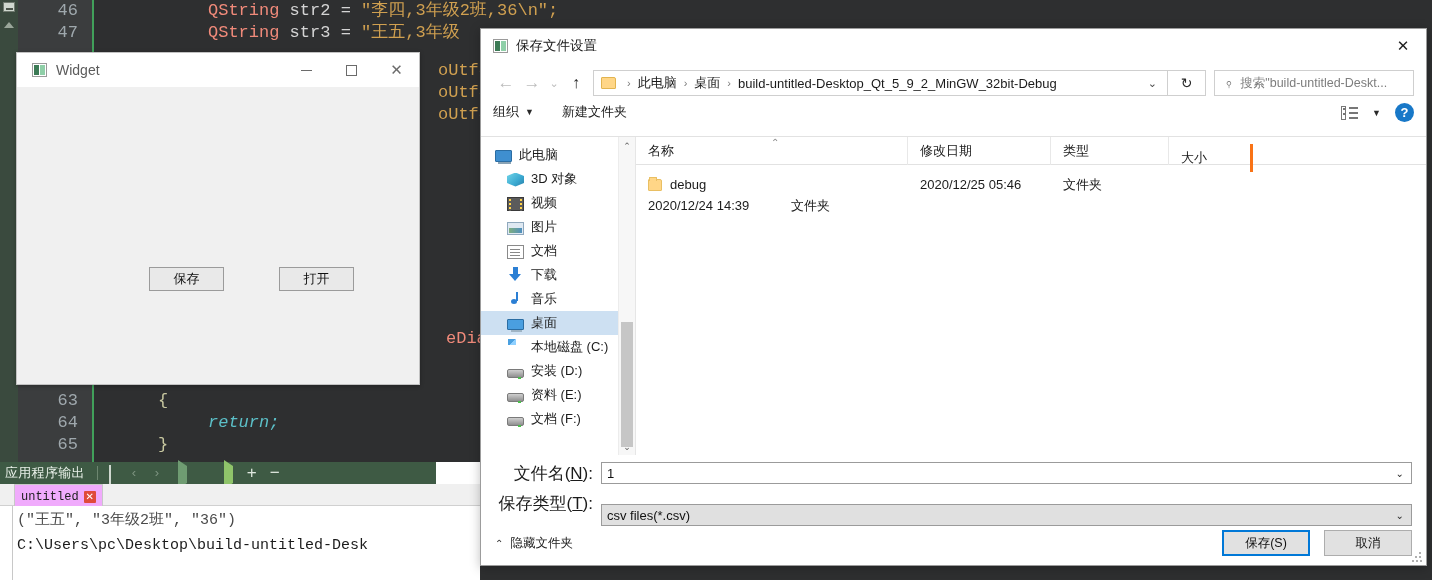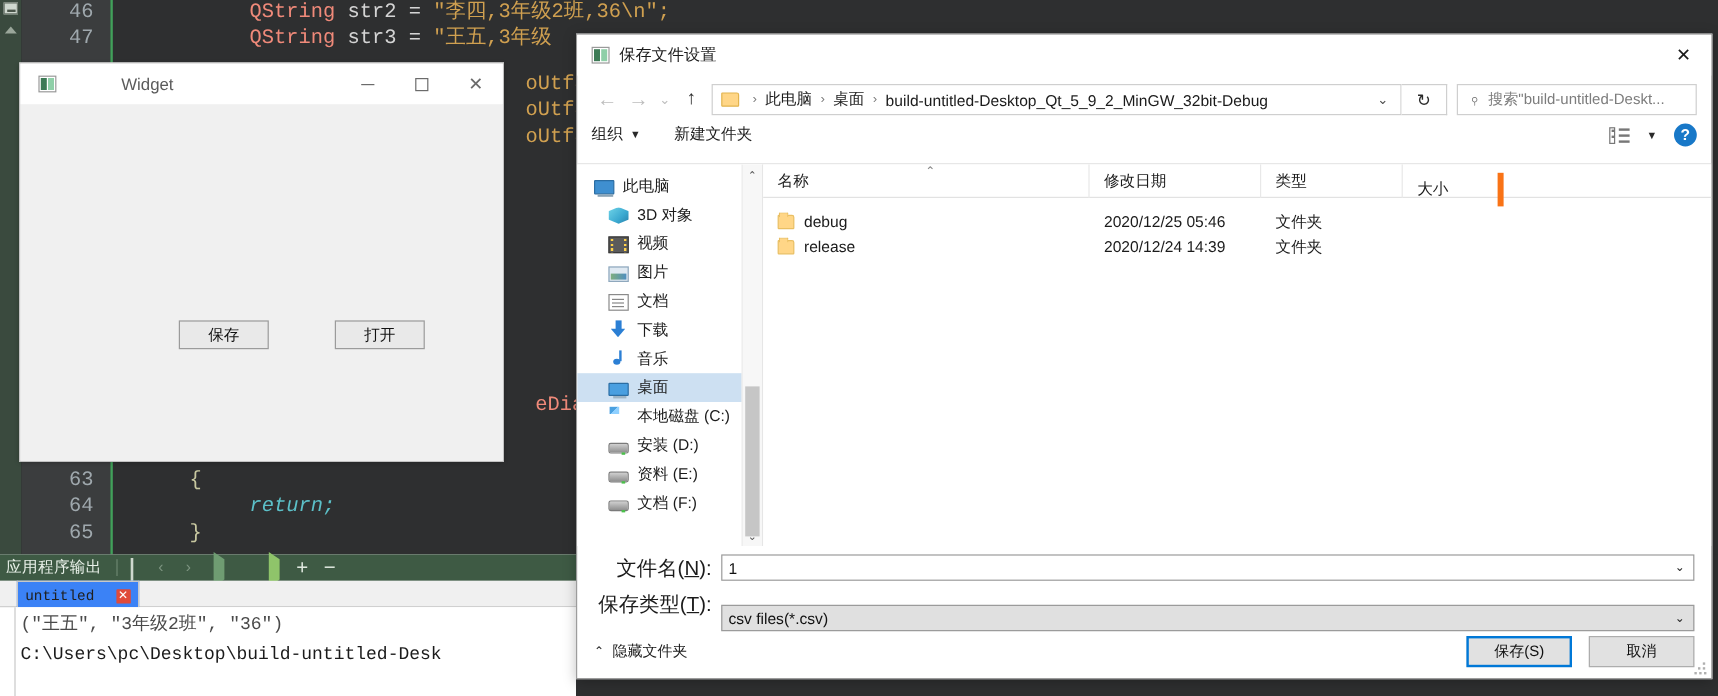--- a/index.html
+++ b/index.html
@@ -60,21 +60,21 @@
   .tok-str { color:#d0a050; }
   .tok-ret { color:#5cc0c8; font-style:italic; }
   .tok-brace { color:#c8c8a0; }
 
   
   #outpanel {
     position:absolute; left:0; top:462px; width:480px; height:118px;
     background:#ffffff;
   }
   .out-titlebar {
-    position:absolute; left:0; top:0; width:480px; height:22px;
+    position:absolute; left:0; top:0; width:436px; height:22px;
     background:#3e5a44; display:flex; align-items:center;
   }
   .out-title {
     color:#e8f0e8; font-size:13px; margin-left:5px;
     font-family:"Liberation Sans", sans-serif; letter-spacing:0.3px;
   }
   .out-tools { display:flex; align-items:center; margin-left:12px; gap:9px; }
   .out-sep { width:1px; height:14px; background:#6d8670; margin-right:2px; }
   .ot { width:14px; height:14px; position:relative; cursor:default; }
   .ot-arrow-l, .ot-arrow-r {
@@ -88,22 +88,22 @@
   .ot-plus, .ot-minus { color:#dfe8df; font-size:17px; line-height:14px; }
   .ot-attach {
     width:13px;height:12px;border:1px solid #cfd8cf;background:#9fb3a2;
   }
   .out-tabs {
     position:absolute; left:0; top:22px; width:480px; height:22px;
     background:#f0f0f0; border-bottom:1px solid #d0d0d0;
   }
   .out-tab {
     position:absolute; left:14px; top:0; height:22px;
-    background:#3b82f6; border:1px solid #c8c8c8; border-bottom:none;
-    padding:2px 6px 0 6px; display:flex; align-items:center; gap:18px;
+    background:#f0abfc; border:1px solid #c8c8c8; border-bottom:none;
+    padding:2px 6px 0 6px; display:flex; align-items:center; gap:5px;
   }
   .out-tab-label {
     font-family:"Liberation Mono", monospace; font-size:12px; color:#202020;
   }
   .out-tab-close {
     width:12px;height:12px;background:#e04a3a;color:#fff;font-size:10px;
     line-height:12px;text-align:center;border-radius:1px;
   }
   .out-body {
     position:absolute; left:12px; top:44px; width:468px; height:74px;
@@ -117,21 +117,21 @@
   .out-line.grey { color:#4a4a4a; }
 
   
   #widget {
     position:absolute; left:16px; top:52px; width:404px; height:333px;
     background:#f0f0f0; border:1px solid #c2c2c2;
     box-shadow:0 1px 4px rgba(0,0,0,0.28);
   }
   .w-title {
     position:absolute; left:0; top:0; width:402px; height:34px;
-    background:#ffffff; display:flex; align-items:center;gap:45px;
+    background:#ffffff; display:flex; align-items:center;
   }
   .w-icon {
     width:15px;height:14px;margin-left:15px;margin-right:9px;
     border:1px solid #9a9a9a;background:#fff;position:relative;
   }
   .w-icon:before{content:"";position:absolute;left:1px;top:1px;width:5px;height:10px;background:#3c7a55;}
   .w-icon:after{content:"";position:absolute;left:7px;top:1px;width:5px;height:10px;background:#8fcfa8;}
   .w-title-text { font-size:14px; color:#5b5b5b; }
   .w-btns { margin-left:auto; display:flex; }
   .w-btn {
@@ -281,21 +281,21 @@
   .sd-filepane { flex:1 1 auto; background:#ffffff; position:relative; min-width:0; }
   .colhdr { height:28px; display:flex; align-items:center; border-bottom:1px solid #e2e2e2; position:relative; }
   .colhdr .sortmark { position:absolute; left:135px; top:0px; font-size:10px; color:#8a8a8a; }
   .col {
     font-size:13px; color:#1b1b1b; padding-left:12px; height:28px; display:flex; align-items:center;
     border-right:1px solid #e8e8e8;
   }
   .col.c-name { width:272px; }
   .col.c-date { width:143px; }
   .col.c-type { width:118px; }
-  .col.c-size { width:84px; border-right:5px solid #f97316;margin-top:14px; }
+  .col.c-size { width:84px; border-right:3px solid #f97316;margin-top:14px; }
   .frow { height:21px; display:flex; align-items:center; font-size:13px; color:#1b1b1b; }
   .frow .cell { padding-left:12px; display:flex; align-items:center; }
   .cell.c-name { width:272px; }
   .cell.c-date { width:143px; }
   .cell.c-type { width:118px; }
   .cell.c-size { width:84px; }
   .fld {
     width:14px;height:12px;background:#ffd687;border:1px solid #e9bf63;border-radius:1px 2px 1px 1px;
     margin-right:8px; flex:0 0 14px; position:relative;
   }
@@ -532,24 +532,20 @@
             <div class="frow" style="margin-top: 9px;">
               <div class="cell c-name">
                 <span class="fld"></span>
                 <span>debug</span>
               </div>
               <div class="cell c-date">2020/12/25 05:46</div>
               <div class="cell c-type">文件夹</div>
               <div class="cell c-size"></div>
             </div>
             <div class="frow" style="margin-top: 0px;">
-              <div class="cell c-name">
-                <span class="fld"></span>
-                <span>release</span>
-              </div>
               <div class="cell c-date">2020/12/24 14:39</div>
               <div class="cell c-type">文件夹</div>
               <div class="cell c-size"></div>
             </div>
           </div>
       </div>
     </div>
 
     <div class="sd-form">
       <div class="formrow">

